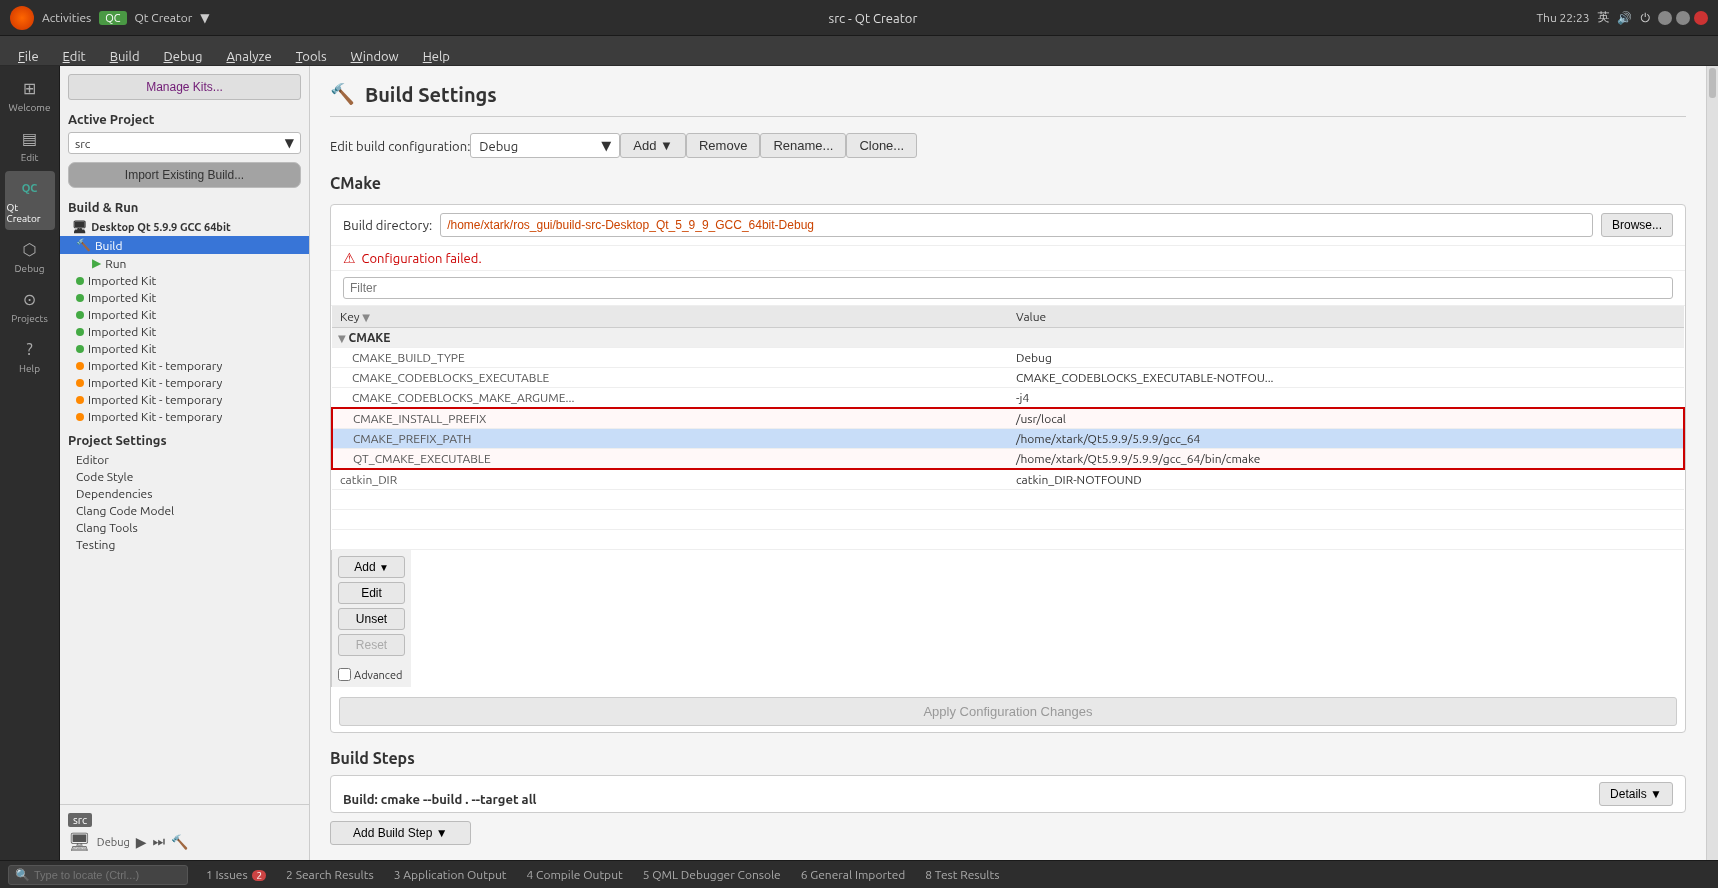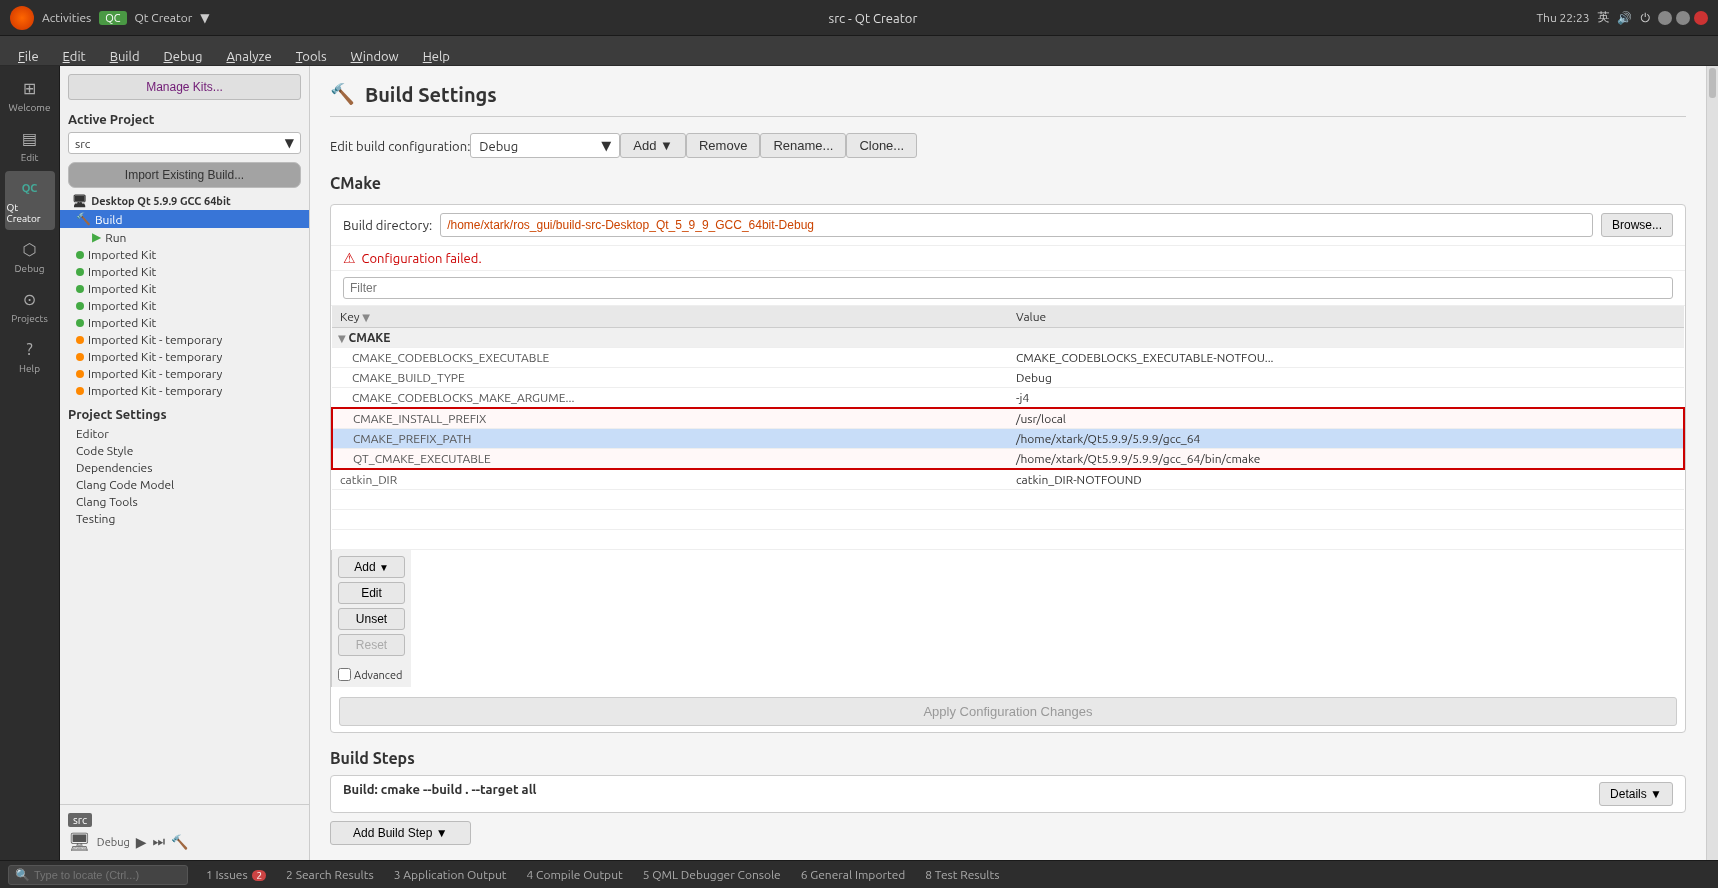--- a/index.html
+++ b/index.html
@@ -306,21 +306,21 @@
       color: #999;
       border-radius: 3px;
       cursor: default;
       font-size: 13px;
       margin-top: 4px;
     }
 
     .build-steps-title { font-size: 16px; font-weight: bold; margin: 16px 0 8px 0; color: #333; }
     .build-step-row {
       display: flex;
-      align-items: flex-start;
+      align-items: flex-end;
       gap: 16px;
       padding: 6px 12px;
       border: 1px solid #ccc;
       border-radius: 4px;
       background: white;
       margin-bottom: 8px;
     }
     .details-btn {
       padding: 4px 10px;
       border: 1px solid #bbb;
@@ -456,20 +456,21 @@
   </div>
 
   <div class="project-panel">
     <button class="manage-kits-btn">Manage Kits...</button>
     <div class="active-project-label">Active Project</div>
     <div class="project-dropdown">
       <span>src</span>
       <span>▼</span>
     </div>
     <button class="import-btn">Import Existing Build...</button>
+    <div class="build-run-label">Build &amp; Run</div>
 
     <div class="desktop-kit-item">
       <span class="monitor-icon">🖥</span>
       <span style="font-size:11px;">Desktop Qt 5.9.9 GCC 64bit</span>
     </div>
 
     <div class="tree-item selected">
       <span style="color:#88cc88;">🔨</span>
       <span>Build</span>
     </div>
@@ -594,26 +595,26 @@
               </tr>
             </thead>
             <tbody>
 
               <tr class="group-row">
                 <td colspan="2">
                   <span style="color:#888;font-size:10px;">▼</span> CMAKE
                 </td>
               </tr>
               <tr class="item-row">
+                <td>CMAKE_BUILD_TYPE</td>
+                <td>Debug</td>
+              </tr>
+              <tr class="item-row">
                 <td>CMAKE_CODEBLOCKS_EXECUTABLE</td>
                 <td>CMAKE_CODEBLOCKS_EXECUTABLE-NOTFOU...</td>
-              </tr>
-              <tr class="item-row">
-                <td>CMAKE_BUILD_TYPE</td>
-                <td>Debug</td>
               </tr>
               <tr class="item-row">
                 <td>CMAKE_CODEBLOCKS_MAKE_ARGUME...</td>
                 <td>-j4</td>
               </tr>
 
               <tr class="item-row" style="background:#fff8f8; outline: none; border-top: 2px solid #cc0000; border-left: 2px solid #cc0000; border-right: 2px solid #cc0000; border-radius: 7px;">
                 <td>CMAKE_INSTALL_PREFIX</td>
                 <td>/usr/local</td>
               </tr>

